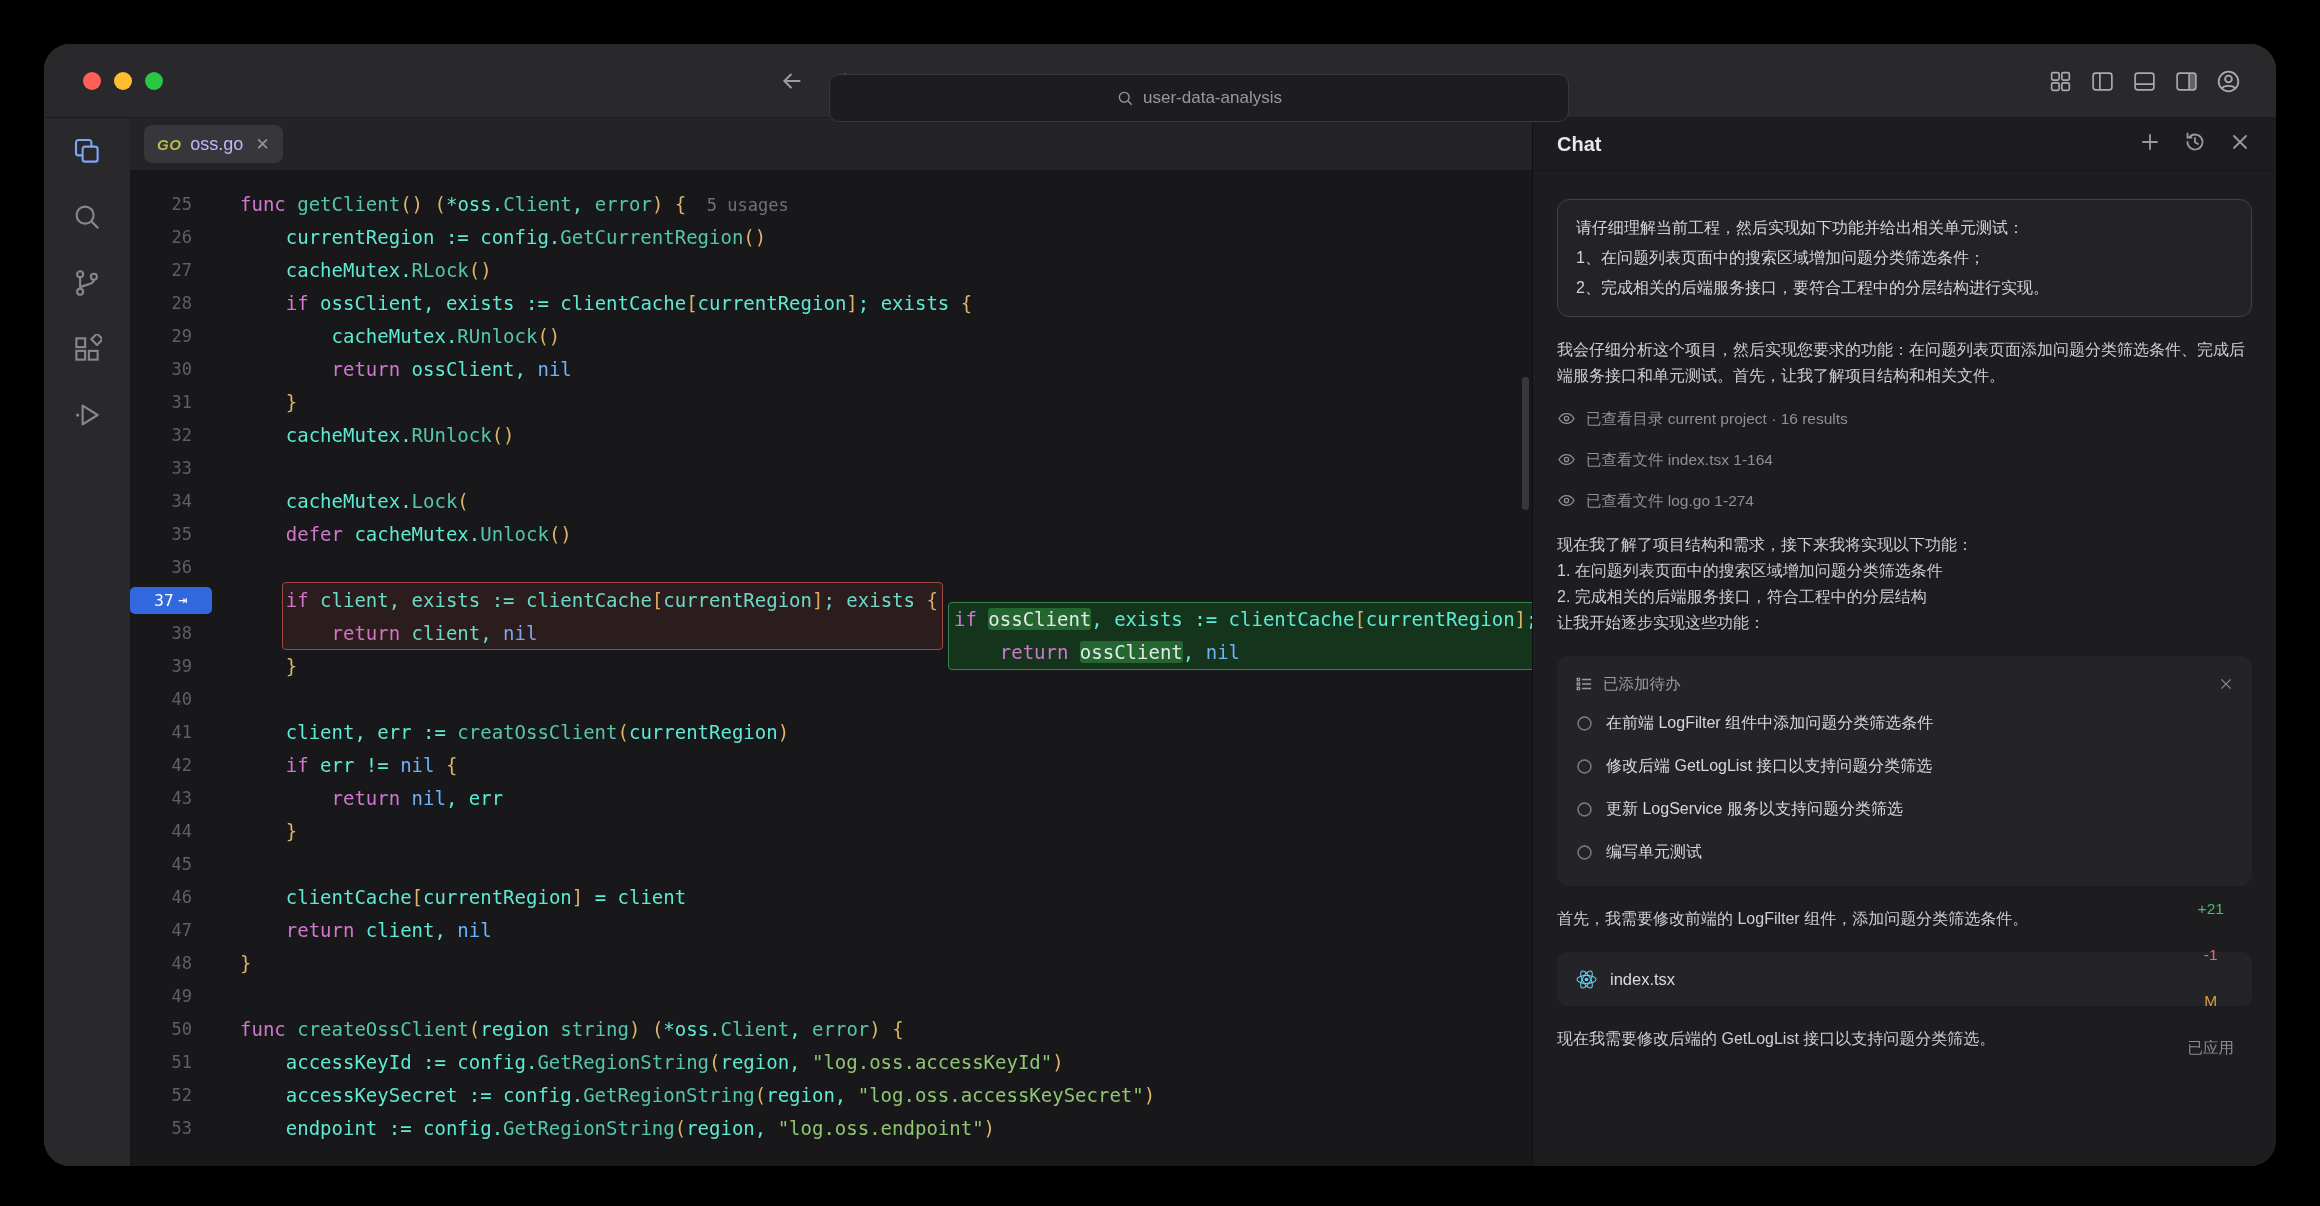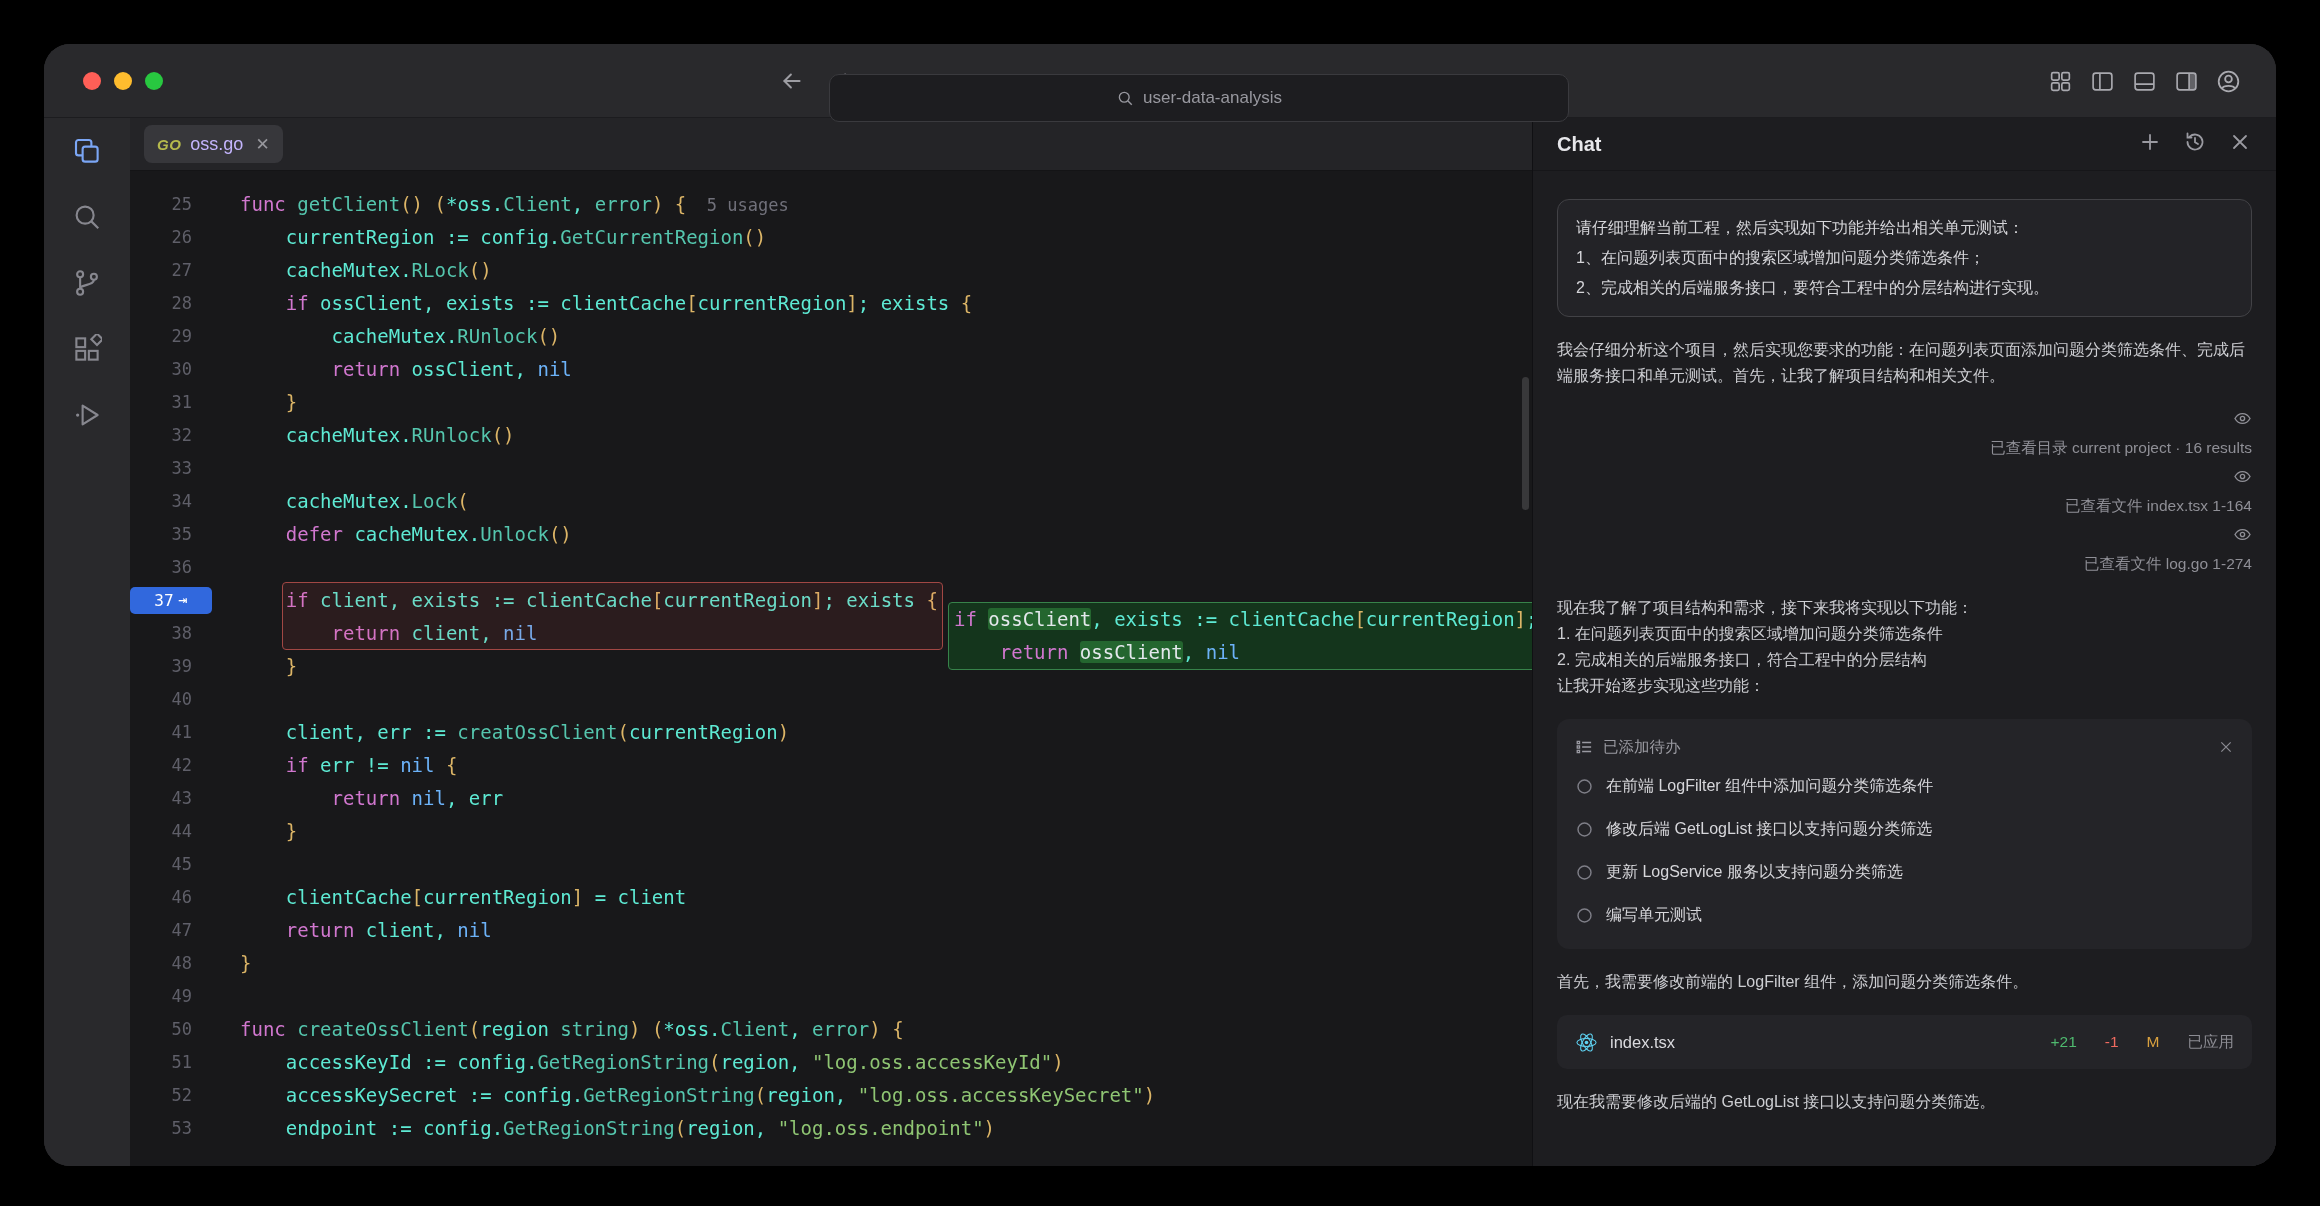--- a/index.html
+++ b/index.html
@@ -65,29 +65,29 @@
   .chat { width:744px; flex:0 0 auto; background:#1d1d20; border-left:1px solid #101013; display:flex; flex-direction:column; }
   .chat-header { height:53px; flex:0 0 auto; display:flex; align-items:center; padding:0 24px; border-bottom:1px solid #161619; }
   .chat-title { font-size:20px; color:#e7e7ea; font-weight:bold; }
   .chat-hicons { margin-left:auto; display:flex; align-items:center; gap:21px; }
   .chat-scroll { flex:1; overflow:hidden; padding:12px 24px 0; }
 
   .msg-user { border:1px solid #424246; background:#232327; border-radius:12px; padding:13px 18px; margin:16px 0 6px;
               color:#d5d5d9; font-size:16px; line-height:30px; white-space:pre-line; }
   .msg-text { color:#cdced2; font-size:16px; line-height:26px; margin:20px 0; white-space:pre-line; }
   .msg-text.bold { color:#eaeaee; font-weight:bold; }
-  .tool-row { display:flex; align-items:flex-end; gap:10px; color:#8f8f96; font-size:15.5px; margin:8px 0;flex-direction:column; }
+  .tool-row { display:flex; align-items:flex-start; gap:10px; color:#8f8f96; font-size:15.5px; margin:20px 0; }
   .todo-card { background:#242428; border-radius:12px; padding:10px 18px 12px; margin:20px 0; }
   .todo-head { display:flex; align-items:center; gap:10px; color:#9b9ba2; font-size:15.5px; height:36px; }
   .todo-head .spacer { flex:1; }
   .todo-item { display:flex; align-items:center; gap:12px; color:#d7d7db; font-size:16px; padding:11px 0; }
   .file-card { background:#242428; border-radius:10px; height:54px; display:flex; align-items:center; gap:12px;
                padding:0 18px; margin:16px 0; }
   .file-name { color:#dadade; font-size:16.5px; }
-  .file-right { margin-left:auto; display:flex; align-items:center; gap:28px; font-size:15.5px; }
+  .file-right { margin-left:auto; display:flex; align-items:center; gap:28px; font-size:15.5px;flex-direction:column; }
   .fc-add { color:#4fba6f; } .fc-del { color:#ef6a5f; } .fc-m { color:#d9a13f; } .fc-status { color:#8b8b92; }
 </style>
 </head>
 <body>
 
 <div class="stage">
   <div class="window">
 
     <div class="titlebar">
       <div class="traffic">

